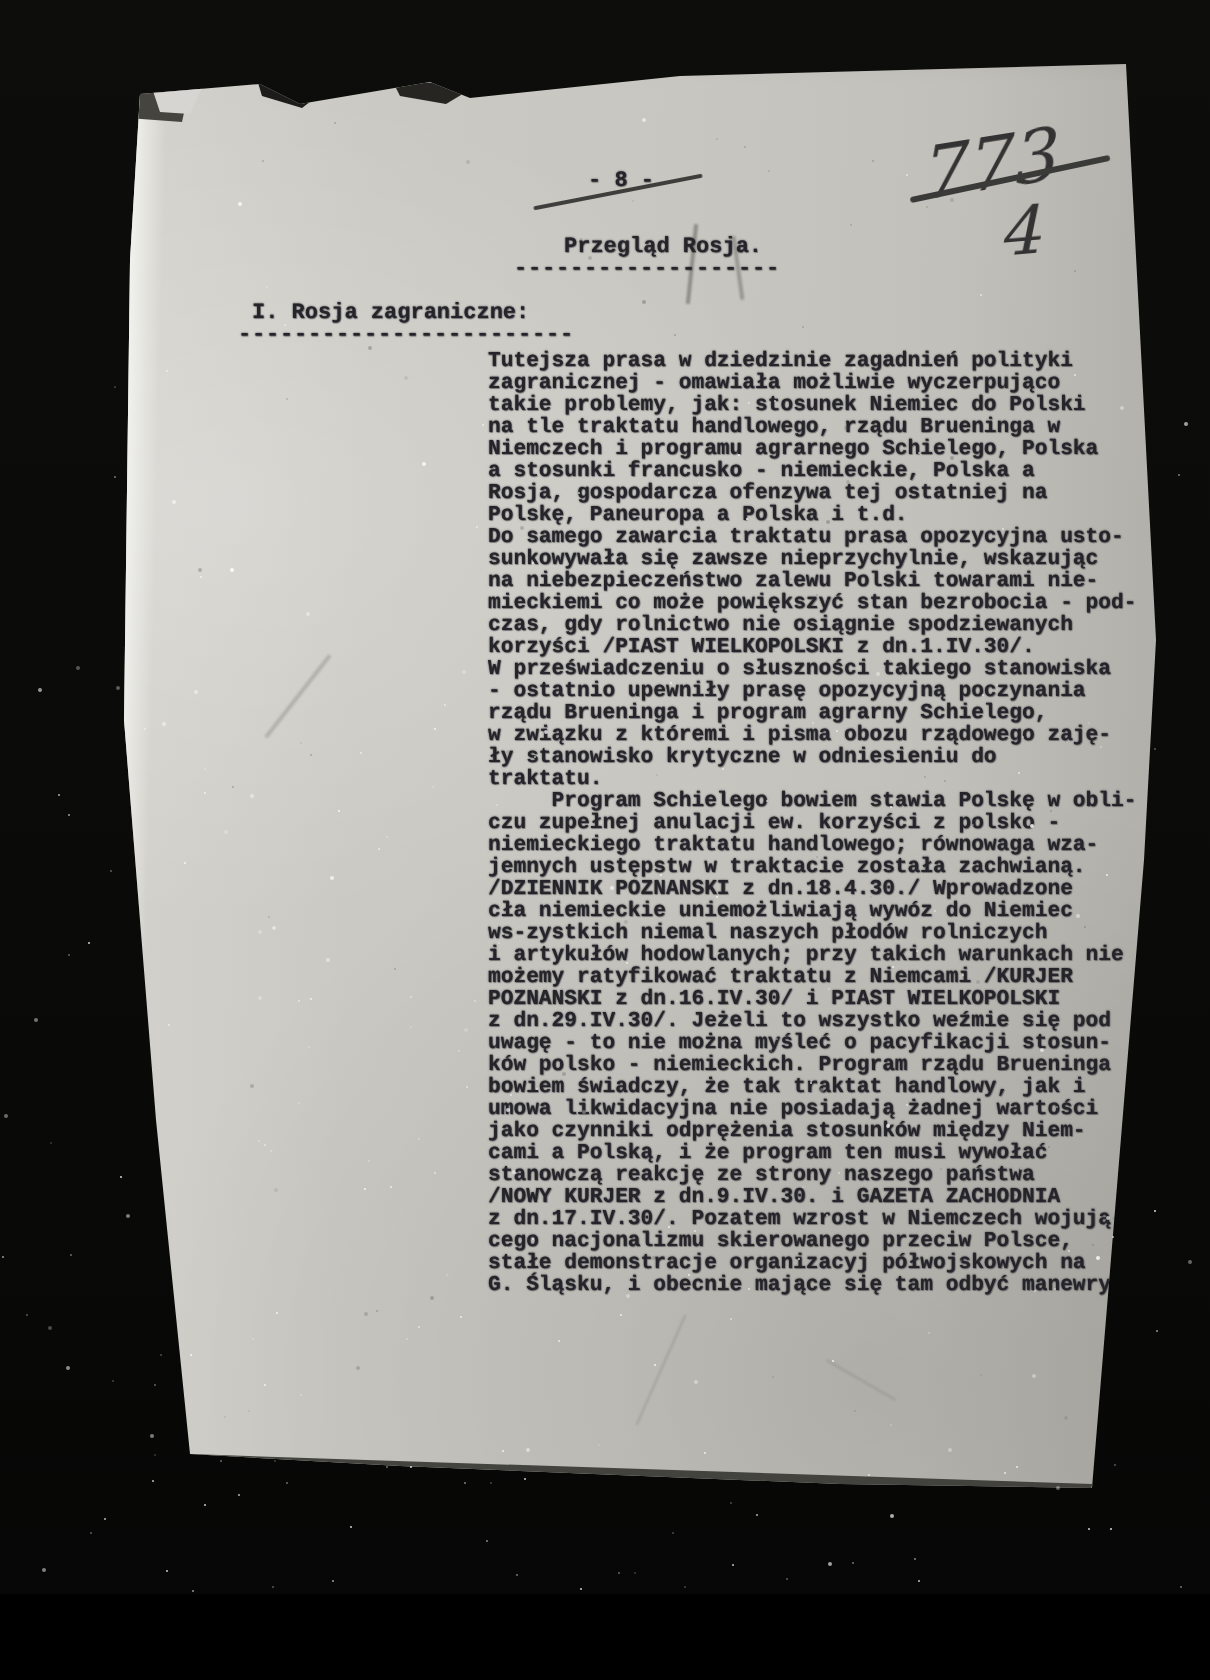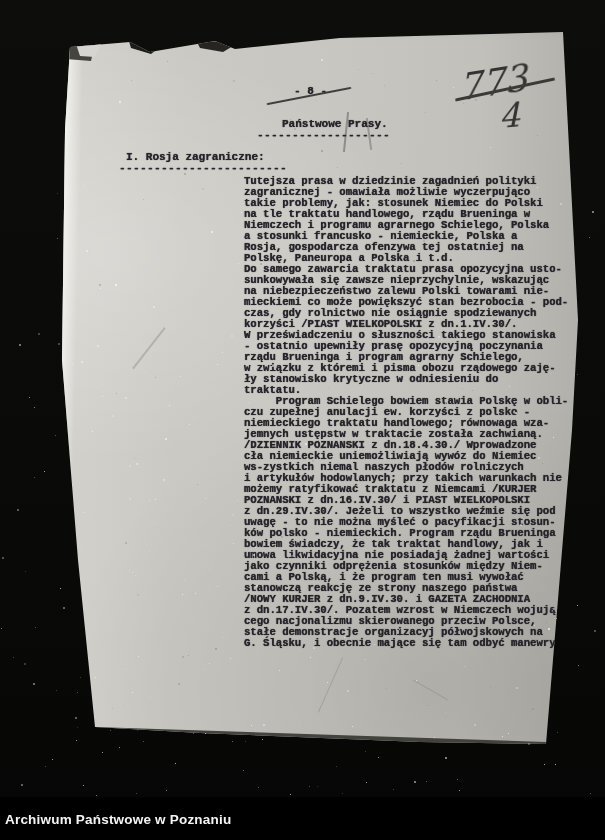--- a/index.html
+++ b/index.html
@@ -84,21 +84,21 @@
     <div class="torn-b"></div>
     <div class="scratch s1"></div>
     <div class="scratch s2"></div>
     <div class="scratch s3"></div>
     <div class="scratch s4"></div>
     <div class="scratch s5"></div>
 
     <div class="typed pageno">- 8 -</div>
     <div class="strike8"></div>
 
-    <div class="typed title">Państwowe Prasy.</div>
+    <div class="typed title">Przegląd Rosja.</div>
     <div class="typed title-underline">-------------------</div>
 
     <div class="typed heading">I. Rosja zagraniczne:</div>
     <div class="typed heading-underline">------------------------</div>
 
     <div class="typed typed-body"><div class="tline">Tutejsza prasa w dziedzinie zagadnień polityki</div><div class="tline">zagranicznej - omawiała możliwie wyczerpująco</div><div class="tline">takie problemy, jak: stosunek Niemiec do Polski</div><div class="tline">na tle traktatu handlowego, rządu Brueninga w</div><div class="tline">Niemczech i programu agrarnego Schielego, Polska</div><div class="tline">a stosunki francusko - niemieckie, Polska a</div><div class="tline">Rosja, gospodarcza ofenzywa tej ostatniej na</div><div class="tline">Polskę, Paneuropa a Polska i t.d.</div><div class="tline">Do samego zawarcia traktatu prasa opozycyjna usto-</div><div class="tline">sunkowywała się zawsze nieprzychylnie, wskazując</div><div class="tline">na niebezpieczeństwo zalewu Polski towarami nie-</div><div class="tline">mieckiemi co może powiększyć stan bezrobocia - pod-</div><div class="tline">czas, gdy rolnictwo nie osiągnie spodziewanych</div><div class="tline">korzyści /PIAST WIELKOPOLSKI z dn.1.IV.30/.</div><div class="tline">W przeświadczeniu o słuszności takiego stanowiska</div><div class="tline">- ostatnio upewniły prasę opozycyjną poczynania</div><div class="tline">rządu Brueninga i program agrarny Schielego,</div><div class="tline">w związku z któremi i pisma obozu rządowego zaję-</div><div class="tline">ły stanowisko krytyczne w odniesieniu do</div><div class="tline">traktatu.</div><div class="tline">     Program Schielego bowiem stawia Polskę w obli-</div><div class="tline">czu zupełnej anulacji ew. korzyści z polsko -</div><div class="tline">niemieckiego traktatu handlowego; równowaga wza-</div><div class="tline">jemnych ustępstw w traktacie została zachwianą.</div><div class="tline">/DZIENNIK POZNANSKI z dn.18.4.30./ Wprowadzone</div><div class="tline">cła niemieckie uniemożliwiają wywóz do Niemiec</div><div class="tline">ws-zystkich niemal naszych płodów rolniczych</div><div class="tline">i artykułów hodowlanych; przy takich warunkach nie</div><div class="tline">możemy ratyfikować traktatu z Niemcami /KURJER</div><div class="tline">POZNANSKI z dn.16.IV.30/ i PIAST WIELKOPOLSKI</div><div class="tline">z dn.29.IV.30/. Jeżeli to wszystko weźmie się pod</div><div class="tline">uwagę - to nie można myśleć o pacyfikacji stosun-</div><div class="tline">ków polsko - niemieckich. Program rządu Brueninga</div><div class="tline">bowiem świadczy, że tak traktat handlowy, jak i</div><div class="tline">umowa likwidacyjna nie posiadają żadnej wartości</div><div class="tline">jako czynniki odprężenia stosunków między Niem-</div><div class="tline">cami a Polską, i że program ten musi wywołać</div><div class="tline">stanowczą reakcję ze strony naszego państwa</div><div class="tline">/NOWY KURJER z dn.9.IV.30. i GAZETA ZACHODNIA</div><div class="tline">z dn.17.IV.30/. Pozatem wzrost w Niemczech wojują-</div><div class="tline">cego nacjonalizmu skierowanego przeciw Polsce,</div><div class="tline">stałe demonstracje organizacyj półwojskowych na</div><div class="tline">G. Śląsku, i obecnie mające się tam odbyć manewry,</div></div>
 
     <div class="hw hw-773">773</div>
     <div class="hw-strike"></div>
     <div class="hw hw-4">4</div>
@@ -424,14 +424,13 @@
       <i style="left: 317.048px; top: 785.782px; height: 1px; width: 1px; background: rgb(255, 255, 255); opacity: 0.21;"></i>
       <i style="left: 133.073px; top: 142.614px; height: 1px; width: 1px; background: rgb(255, 255, 255); opacity: 0.28;"></i>
       <i style="left: 128.959px; top: 464.669px; height: 2px; width: 2px; background: rgb(255, 255, 255); opacity: 0.27;"></i>
       <i style="left: 252.805px; top: 623.232px; height: 1px; width: 1px; background: rgb(255, 255, 255); opacity: 0.26;"></i>
       <i style="left: 223.11px; top: 637.206px; height: 1px; width: 1px; background: rgb(255, 255, 255); opacity: 0.24;"></i>
       <i style="left: 589.999px; top: 793.148px; height: 1px; width: 1px; background: rgb(255, 255, 255); opacity: 0.43;"></i>
       <i style="left: 452.709px; top: 551.901px; height: 1px; width: 1px; background: rgb(255, 255, 255); opacity: 0.59;"></i>
     </div>
 
   <div class="bottom-bar"></div>
-  <div class="watermark">Archiwum Państwowe w Poznaniu</div>
 </div>
 
 </body></html>

